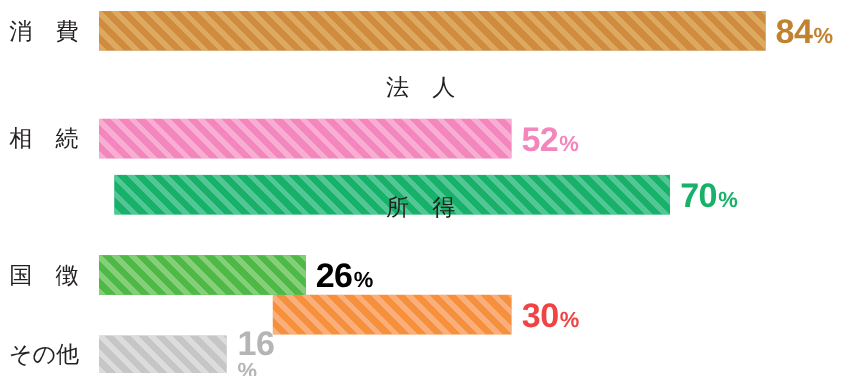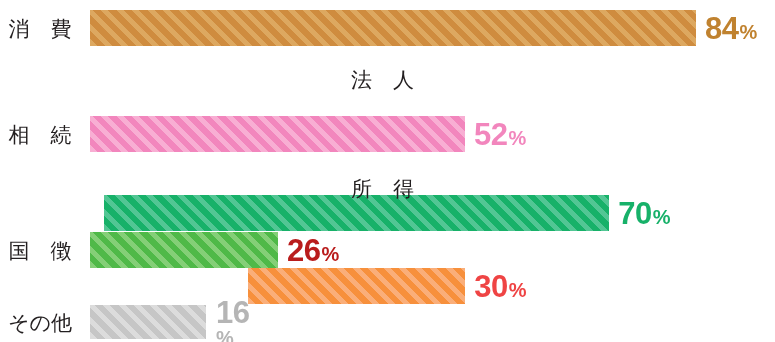--- a/index.html
+++ b/index.html
@@ -90,31 +90,31 @@
           <div class="bar-stripes" style="background: repeating-linear-gradient(45deg, rgb(221, 168, 96) 0px, rgb(221, 168, 96) 5px, rgb(207, 140, 63) 5px, rgb(207, 140, 63) 11px);"></div>
         </div>
         <div class="value" style="color: rgb(192, 130, 47);">
           <span class="num">84</span>
           <span class="pct">%</span>
         </div>
       </div>
     </div>
     <div class="row" style="top: 69px; height: 32px; flex-direction: column;">
       <div class="row-label" style="width: 90px; flex: 0 0 90px;">法　人</div>
-      <div class="bar-wrap" style="height: 36px; margin-top: 36px;">
+      <div class="bar-wrap" style="height: 36px;">
         <div class="bar" style="width: 505px; height: 36px; background: rgb(23, 177, 105);">
           <div class="bar-stripes" style="background: repeating-linear-gradient(45deg, rgb(82, 198, 148) 0px, rgb(82, 198, 148) 5px, rgb(23, 177, 105) 5px, rgb(23, 177, 105) 11px);"></div>
         </div>
         <div class="value" style="color: rgb(23, 177, 105);">
           <span class="num">70</span>
           <span class="pct">%</span>
         </div>
       </div>
     </div>
-    <div class="row" style="top: 116px; height: 36px;">
+    <div class="row" style="top: 108px; height: 36px;">
       <div class="row-label" style="width: 90px; flex: 0 0 90px;">相　続</div>
       <div class="bar-wrap" style="height: 36px;">
         <div class="bar" style="width: 375px; height: 36px; background: rgb(242, 134, 189);">
           <div class="bar-stripes" style="background: repeating-linear-gradient(45deg, rgb(248, 174, 211) 0px, rgb(248, 174, 211) 5px, rgb(242, 134, 189) 5px, rgb(242, 134, 189) 11px);"></div>
         </div>
         <div class="value" style="color: rgb(242, 134, 189);">
           <span class="num">52</span>
           <span class="pct">%</span>
         </div>
       </div>
@@ -130,21 +130,21 @@
           <span class="pct">%</span>
         </div>
       </div>
     </div>
     <div class="row" style="top: 232px; height: 36px; align-items: center;">
       <div class="row-label" style="width: 90px; flex: 0 0 90px;">国　徴</div>
       <div class="bar-wrap" style="height: 36px;">
         <div class="bar" style="width: 188px; height: 36px; background: rgb(79, 185, 72);">
           <div class="bar-stripes" style="background: repeating-linear-gradient(45deg, rgb(132, 207, 119) 0px, rgb(132, 207, 119) 5px, rgb(79, 185, 72) 5px, rgb(79, 185, 72) 11px);"></div>
         </div>
-        <div class="value" style="color: #b91c1c;">
+        <div class="value" style="color: #000000;">
           <span class="num">26</span>
           <span class="pct">%</span>
         </div>
       </div>
     </div>
     <div class="row" style="top: 305px; height: 34px;">
       <div class="row-label" style="width: 90px; flex: 0 0 90px;">その他</div>
       <div class="bar-wrap" style="height: 34px;">
         <div class="bar" style="width: 116px; height: 34px; background: rgb(198, 198, 198);">
           <div class="bar-stripes" style="background: repeating-linear-gradient(45deg, rgb(220, 220, 220) 0px, rgb(220, 220, 220) 5px, rgb(198, 198, 198) 5px, rgb(198, 198, 198) 11px);"></div>

